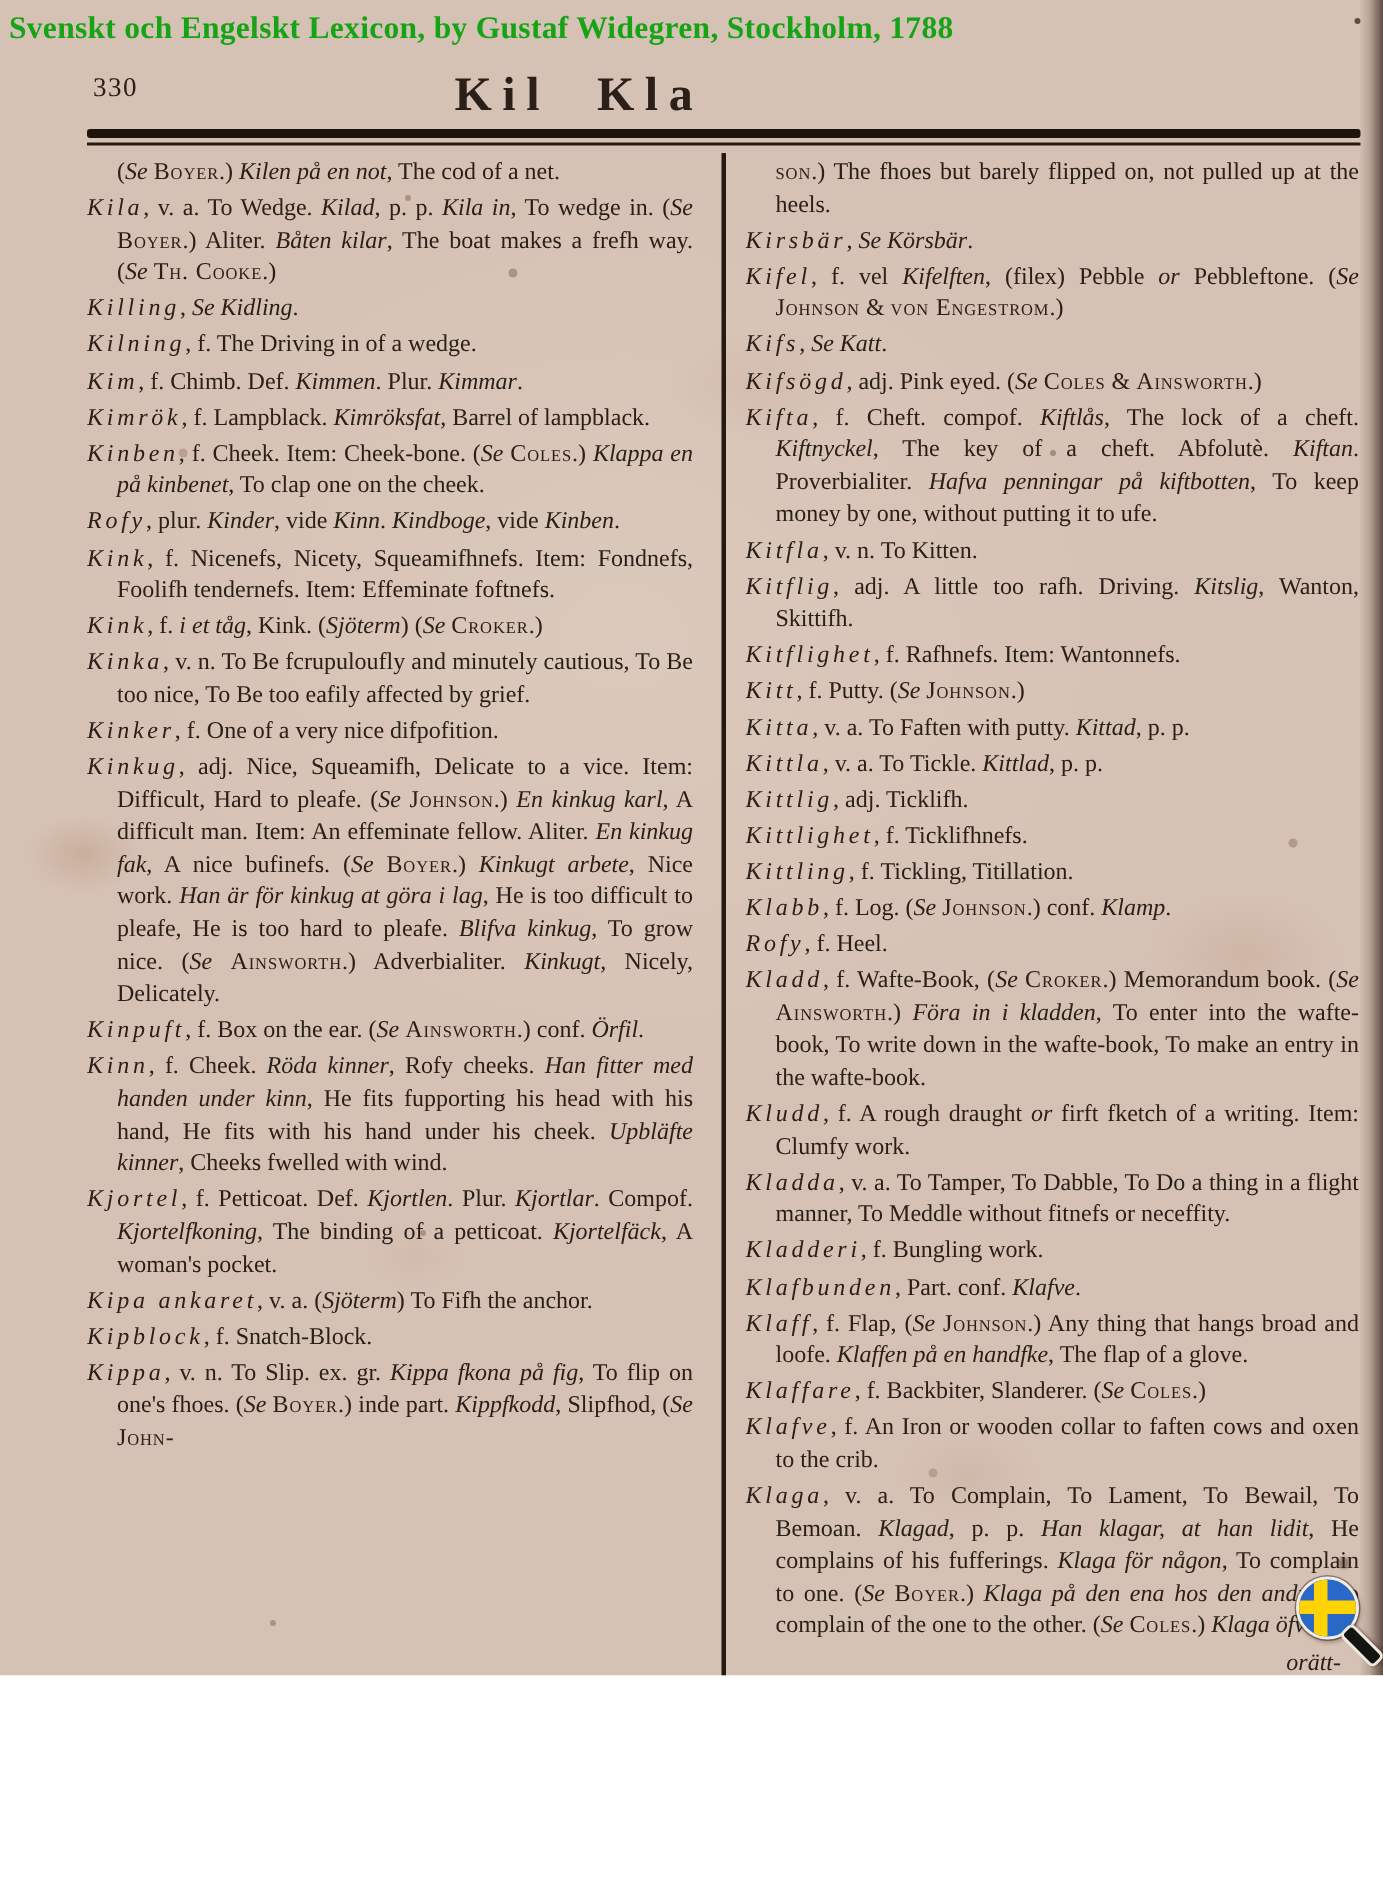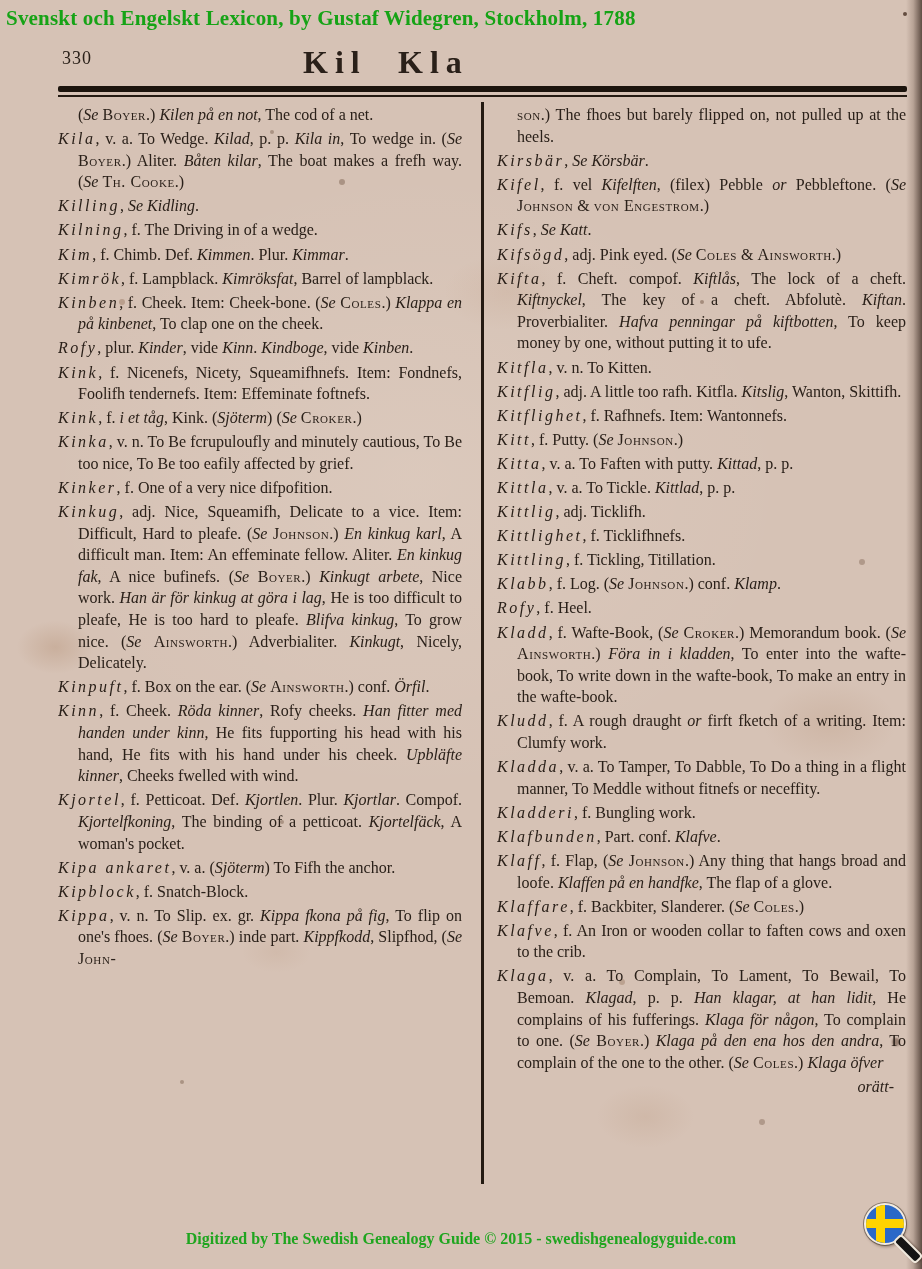--- a/index.html
+++ b/index.html
@@ -1,18 +1,18 @@
 <!DOCTYPE html>
 <html><head>
 <meta charset="utf-8">
 <style>
   html,body{margin:0;padding:0;}
   .page{
     position:relative;
-    width:922px;height:1269px;
+    width:922px;height:1117px;
     overflow:hidden;
     font-family:"Liberation Serif","DejaVu Serif",serif;
     background-color:#d6c2b5;
     background-image:
       radial-gradient(ellipse 500px 420px at 45% 38%, rgba(255,248,238,0.12), transparent 75%),
       radial-gradient(ellipse 90px 55px at 55% 23%, rgba(160,110,70,0.10), transparent 70%),
       radial-gradient(ellipse 55px 38px at 6% 51%, rgba(150,100,60,0.20), transparent 70%),
       radial-gradient(ellipse 95px 60px at 90% 57%, rgba(150,100,60,0.13), transparent 70%),
       radial-gradient(ellipse 70px 45px at 70% 88%, rgba(150,100,60,0.10), transparent 70%),
       radial-gradient(ellipse 50px 30px at 30% 75%, rgba(150,100,60,0.08), transparent 70%);
@@ -129,21 +129,21 @@
 
   <div class="column col-right">
 
   <p class="entry cont"><span class="seg-sc">son</span><span class="seg-r">.) The fhoes but barely flipped on, not pulled up at the heels.</span></p>
       <p class="entry"><span class="seg-h">Kirsbär</span><span class="seg-r">, </span><span class="seg-i">Se Körsbär</span><span class="seg-r">.</span></p>
       <p class="entry"><span class="seg-h">Kifel</span><span class="seg-r">, f. vel </span><span class="seg-i">Kifelften</span><span class="seg-r">, (filex) Pebble </span><span class="seg-i">or</span><span class="seg-r"> Pebbleftone.  (</span><span class="seg-i">Se </span><span class="seg-sc">Johnson</span><span class="seg-r"> &amp; </span><span class="seg-sc">von Engestrom</span><span class="seg-r">.)</span></p>
       <p class="entry"><span class="seg-h">Kifs</span><span class="seg-r">, </span><span class="seg-i">Se Katt</span><span class="seg-r">.</span></p>
       <p class="entry"><span class="seg-h">Kifsögd</span><span class="seg-r">, adj. Pink eyed. (</span><span class="seg-i">Se </span><span class="seg-sc">Coles</span><span class="seg-r"> &amp; </span><span class="seg-sc">Ainsworth</span><span class="seg-r">.)</span></p>
       <p class="entry"><span class="seg-h">Kifta</span><span class="seg-r">, f. Cheft.  compof. </span><span class="seg-i">Kiftlås</span><span class="seg-r">, The lock of a cheft.  </span><span class="seg-i">Kiftnyckel</span><span class="seg-r">, The key of a cheft. Abfolutè. </span><span class="seg-i">Kiftan</span><span class="seg-r">.  Proverbialiter. </span><span class="seg-i">Hafva penningar på kiftbotten</span><span class="seg-r">,  To keep money by one, without putting it to ufe.</span></p>
       <p class="entry"><span class="seg-h">Kitfla</span><span class="seg-r">, v. n. To Kitten.</span></p>
-      <p class="entry"><span class="seg-h">Kitflig</span><span class="seg-r">, adj. A little too rafh.  Kitfla. </span><span class="seg-i">Kitslig</span><span class="seg-r">, Wanton, Skittifh.</span></p>
+      <p class="entry"><span class="seg-h">Kitflig</span><span class="seg-r">, adj. A little too rafh.  Driving. </span><span class="seg-i">Kitslig</span><span class="seg-r">, Wanton, Skittifh.</span></p>
       <p class="entry"><span class="seg-h">Kitflighet</span><span class="seg-r">, f. Rafhnefs.  Item: Wantonnefs.</span></p>
       <p class="entry"><span class="seg-h">Kitt</span><span class="seg-r">, f. Putty. (</span><span class="seg-i">Se </span><span class="seg-sc">Johnson</span><span class="seg-r">.)</span></p>
       <p class="entry"><span class="seg-h">Kitta</span><span class="seg-r">, v. a. To Faften with putty.  </span><span class="seg-i">Kittad</span><span class="seg-r">, p. p.</span></p>
       <p class="entry"><span class="seg-h">Kittla</span><span class="seg-r">, v. a. To Tickle.  </span><span class="seg-i">Kittlad</span><span class="seg-r">, p. p.</span></p>
       <p class="entry"><span class="seg-h">Kittlig</span><span class="seg-r">, adj. Ticklifh.</span></p>
       <p class="entry"><span class="seg-h">Kittlighet</span><span class="seg-r">, f. Ticklifhnefs.</span></p>
       <p class="entry"><span class="seg-h">Kittling</span><span class="seg-r">, f. Tickling, Titillation.</span></p>
       <p class="entry"><span class="seg-h">Klabb</span><span class="seg-r">, f. Log. (</span><span class="seg-i">Se </span><span class="seg-sc">Johnson</span><span class="seg-r">.)  conf. </span><span class="seg-i">Klamp</span><span class="seg-r">.</span></p>
       <p class="entry"><span class="seg-h">Rofy</span><span class="seg-r">, f. Heel.</span></p>
       <p class="entry"><span class="seg-h">Kladd</span><span class="seg-r">, f. Wafte-Book, (</span><span class="seg-i">Se </span><span class="seg-sc">Croker</span><span class="seg-r">.)  Memorandum book. (</span><span class="seg-i">Se </span><span class="seg-sc">Ainsworth</span><span class="seg-r">.)  </span><span class="seg-i">Föra in i kladden</span><span class="seg-r">,  To enter into the wafte-book, To  write  down  in  the  wafte-book, To make an entry in the wafte-book.</span></p>

